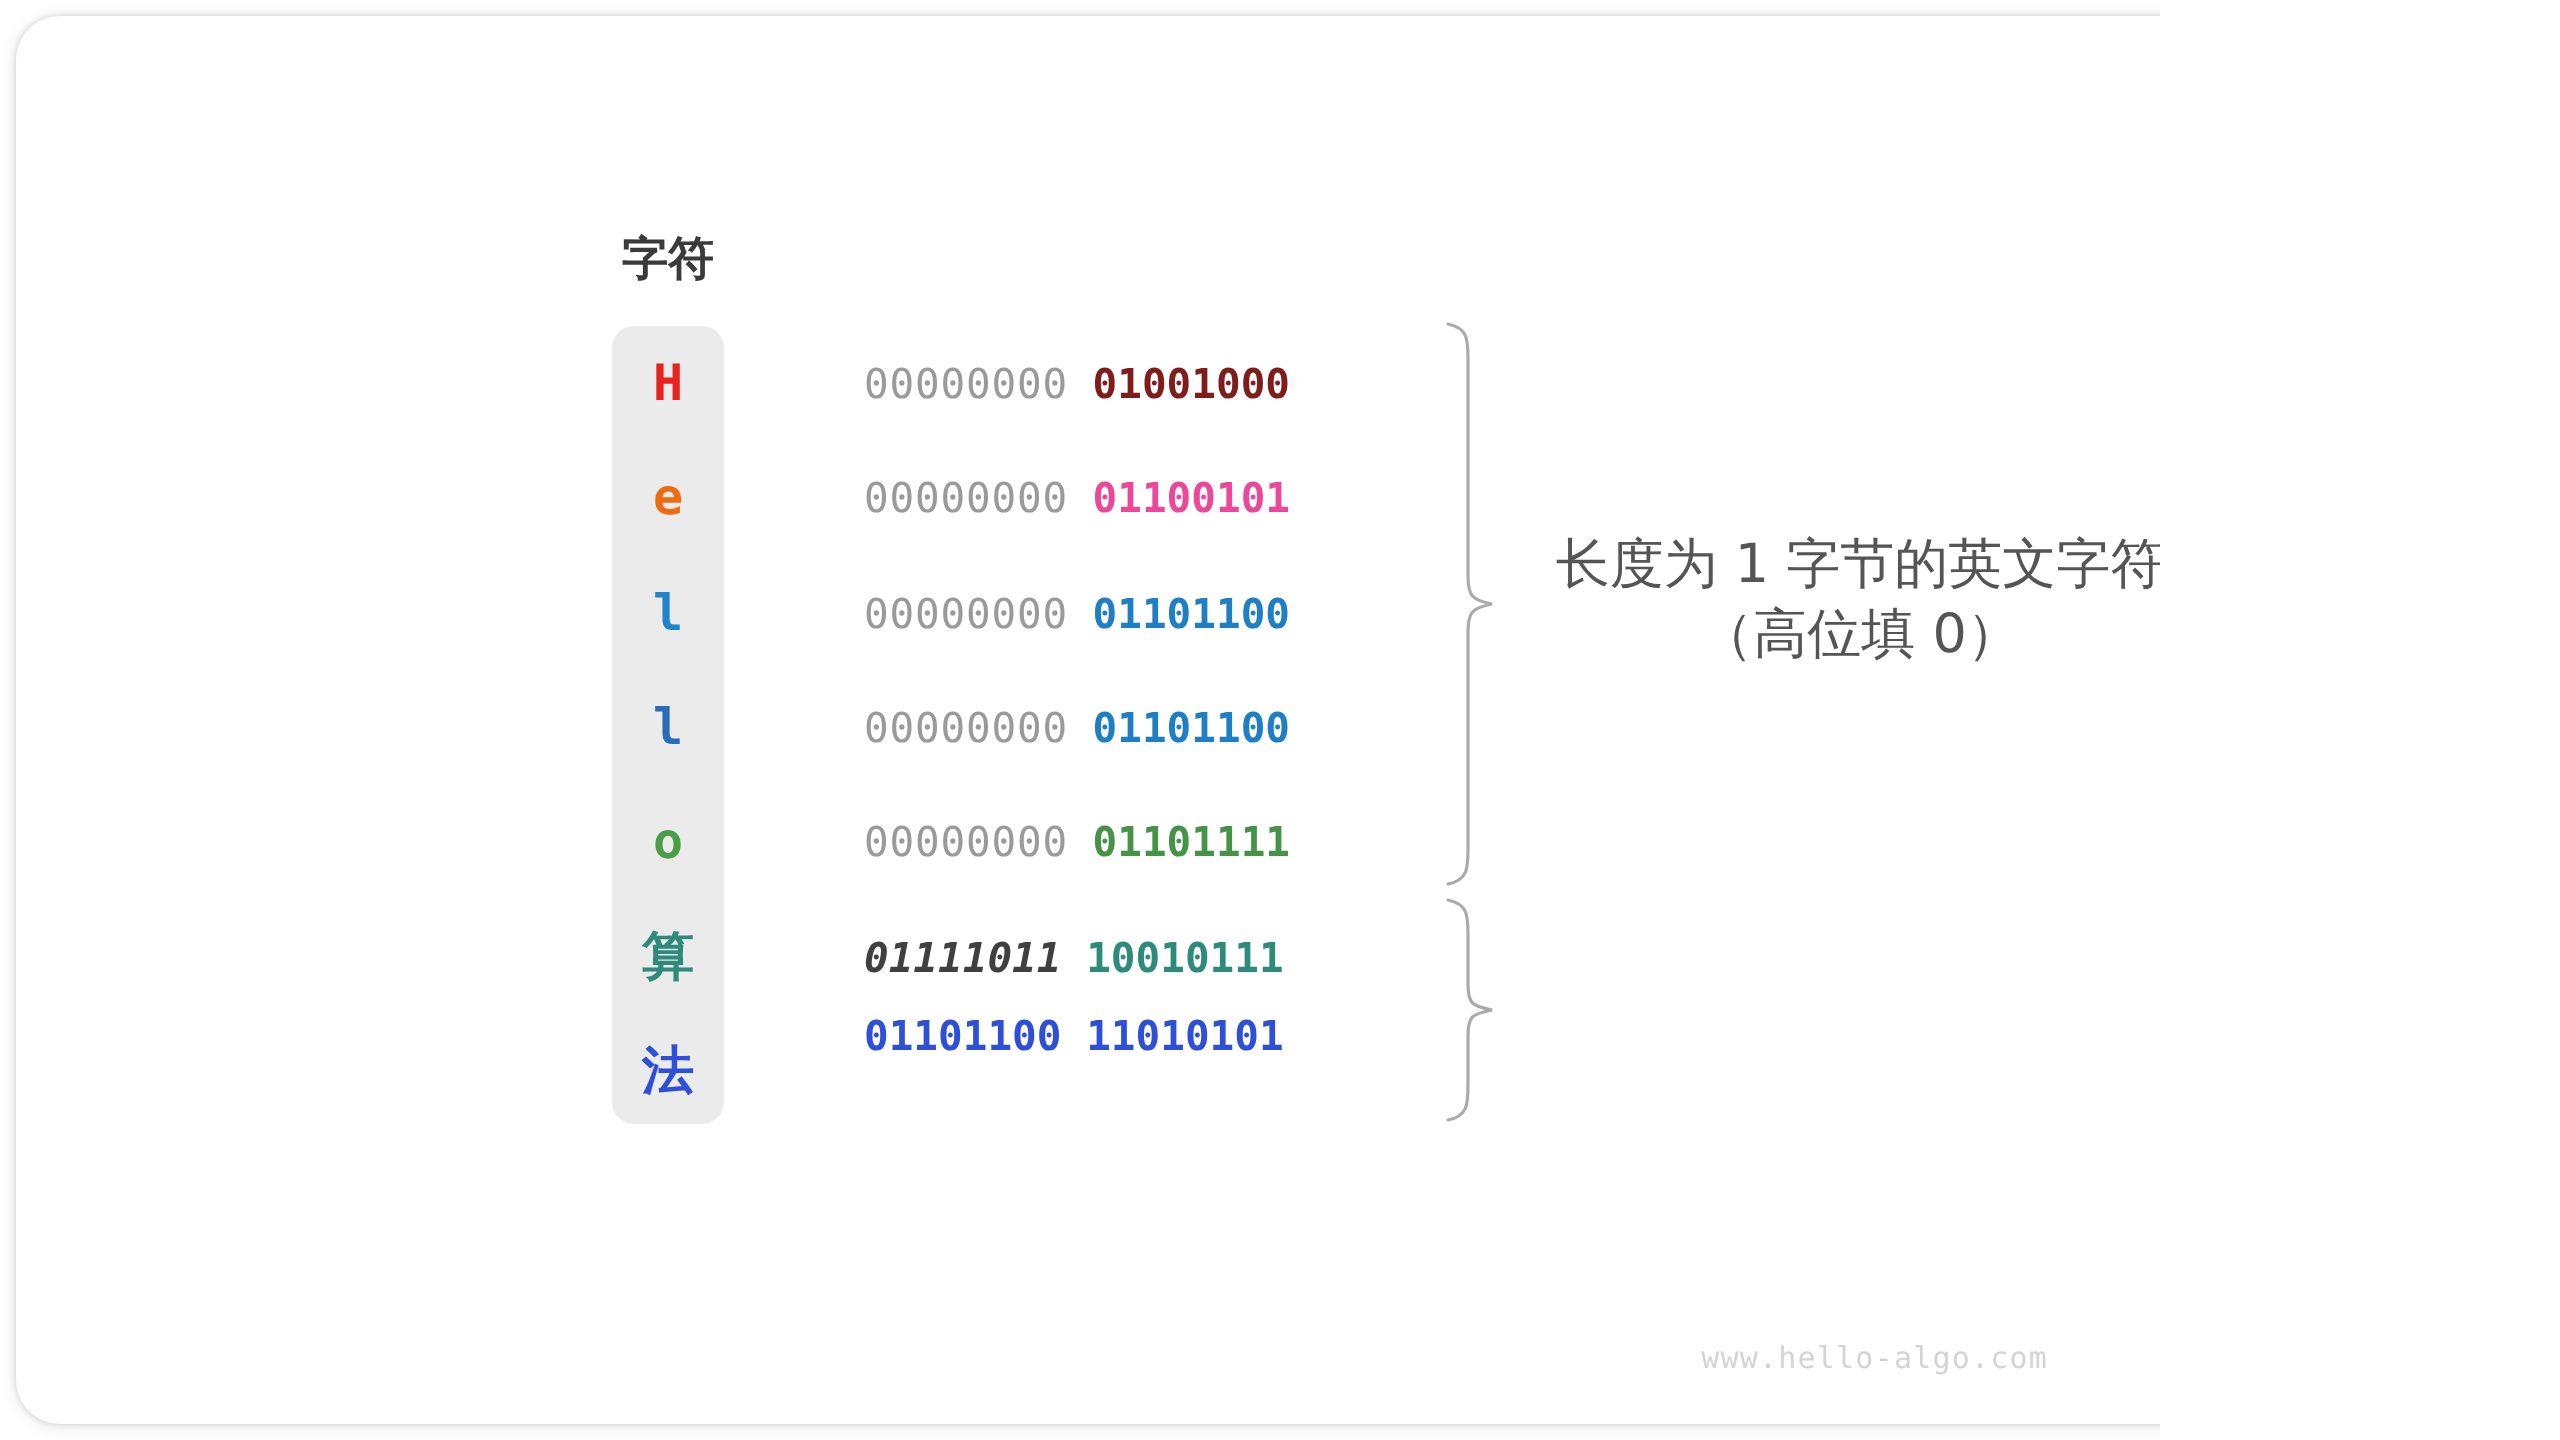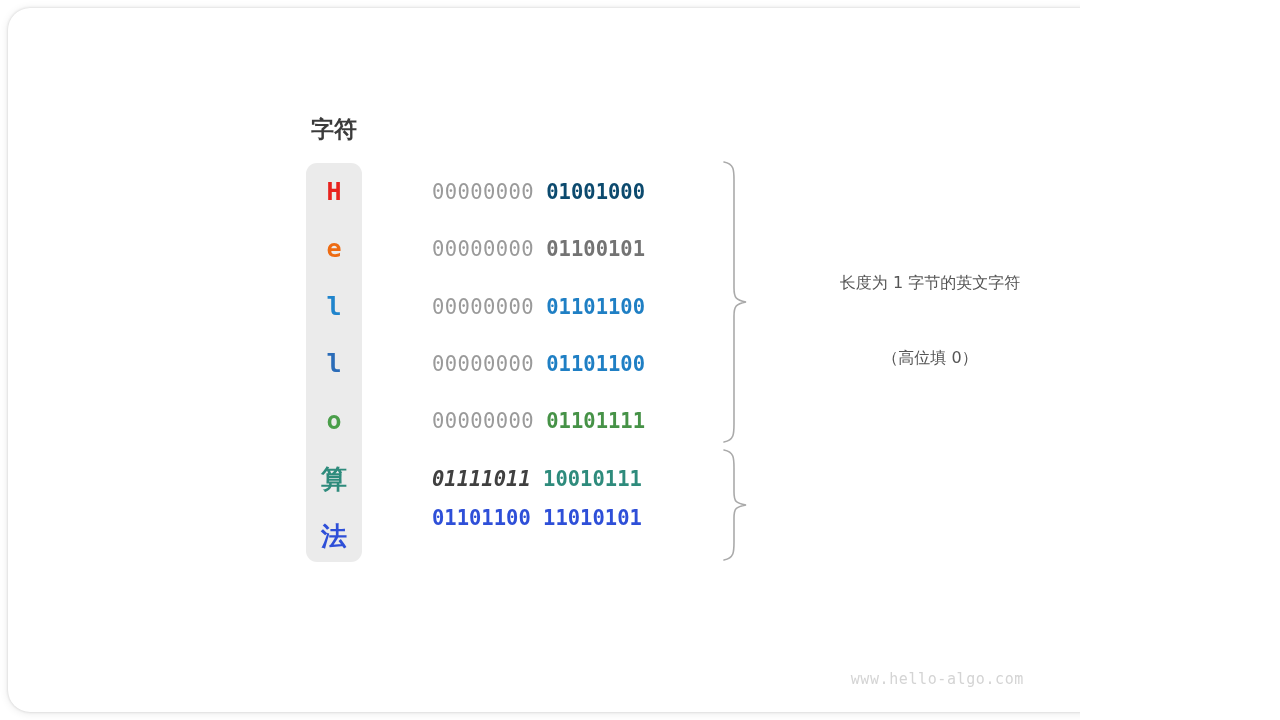--- a/index.html
+++ b/index.html
@@ -108,29 +108,29 @@
   
   .brace-svg {
     position: absolute;
     overflow: visible;
   }
 
   
   .annotation {
     position: absolute;
     color: #555555;
-    font-size: 16px;
+    font-size: 27px;
     line-height: 35px;
     text-align: center;
     font-family: "DejaVu Sans", "Liberation Sans", sans-serif;
     white-space: nowrap;
   }
   #annotation-1 { left: 760px; top: 265px; width: 340px; }
   #annotation-2 { left: 760px; top: 484px; width: 340px; }
-  .anno-sub { display: block; margin-top: 40px; }
+  .anno-sub { display: block; }
 
   
   #watermark {
     position: absolute;
     right: 56px;
     bottom: 32px;
     color: #d4d4d4;
     font-size: 15px;
     letter-spacing: 0.6px;
     font-family: "DejaVu Sans Mono", "Liberation Mono", monospace;
@@ -142,23 +142,23 @@
 
 <div id="canvas">
   <div id="card"></div>
 
   <div class="col-header" id="header-char">字符</div>
 
   <div id="char-column"></div>
 
   <div id="rows-layer">
       <div class="char-cell" style="top: 173px; color: rgb(232, 35, 30);">H</div>
-      <div class="bin-row" style="top: 173px;"><span class="bin-high">00000000</span><span class="bin-gap">&nbsp;</span><span class="bin-low" style="color: #0c4a6e;">01001000</span></div>
+      <div class="bin-row" style="top: 173px;"><span class="bin-high">00000000</span><span class="bin-gap">&nbsp;</span><span class="bin-low" style="color: #7f1d1d;">01001000</span></div>
       <div class="char-cell" style="top: 230.3px; color: rgb(238, 107, 18);">e</div>
-      <div class="bin-row" style="top: 230.3px;"><span class="bin-high">00000000</span><span class="bin-gap">&nbsp;</span><span class="bin-low" style="color: #737373;">01100101</span></div>
+      <div class="bin-row" style="top: 230.3px;"><span class="bin-high">00000000</span><span class="bin-gap">&nbsp;</span><span class="bin-low" style="color: #ec4899;">01100101</span></div>
       <div class="char-cell" style="top: 287.6px; color: rgb(31, 132, 204);">l</div>
       <div class="bin-row" style="top: 287.6px;"><span class="bin-high">00000000</span><span class="bin-gap">&nbsp;</span><span class="bin-low" style="color: rgb(31, 127, 196);">01101100</span></div>
       <div class="char-cell" style="top: 344.9px; color: rgb(43, 108, 184);">l</div>
       <div class="bin-row" style="top: 344.9px;"><span class="bin-high">00000000</span><span class="bin-gap">&nbsp;</span><span class="bin-low" style="color: rgb(31, 127, 196);">01101100</span></div>
       <div class="char-cell" style="top: 402.2px; color: rgb(74, 158, 74);">o</div>
       <div class="bin-row" style="top: 402.2px;"><span class="bin-high">00000000</span><span class="bin-gap">&nbsp;</span><span class="bin-low" style="color: rgb(70, 146, 71);">01101111</span></div>
       <div class="char-cell cjk" style="top: 459.5px; color: rgb(46, 139, 124);">算</div>
       <div class="bin-row" style="top: 459.5px;"><span class="bin-high strong" style="color: #404040; font-style: italic;">01111011</span><span class="bin-gap">&nbsp;</span><span class="bin-low" style="color: rgb(46, 139, 124);">10010111</span></div>
       <div class="char-cell cjk" style="top: 516.8px; color: rgb(46, 79, 216);">法</div>
       <div class="bin-row" style="top: 499px;"><span class="bin-high strong" style="color: rgb(46, 79, 216);">01101100</span><span class="bin-gap">&nbsp;</span><span class="bin-low" style="color: rgb(46, 79, 216);">11010101</span></div>

